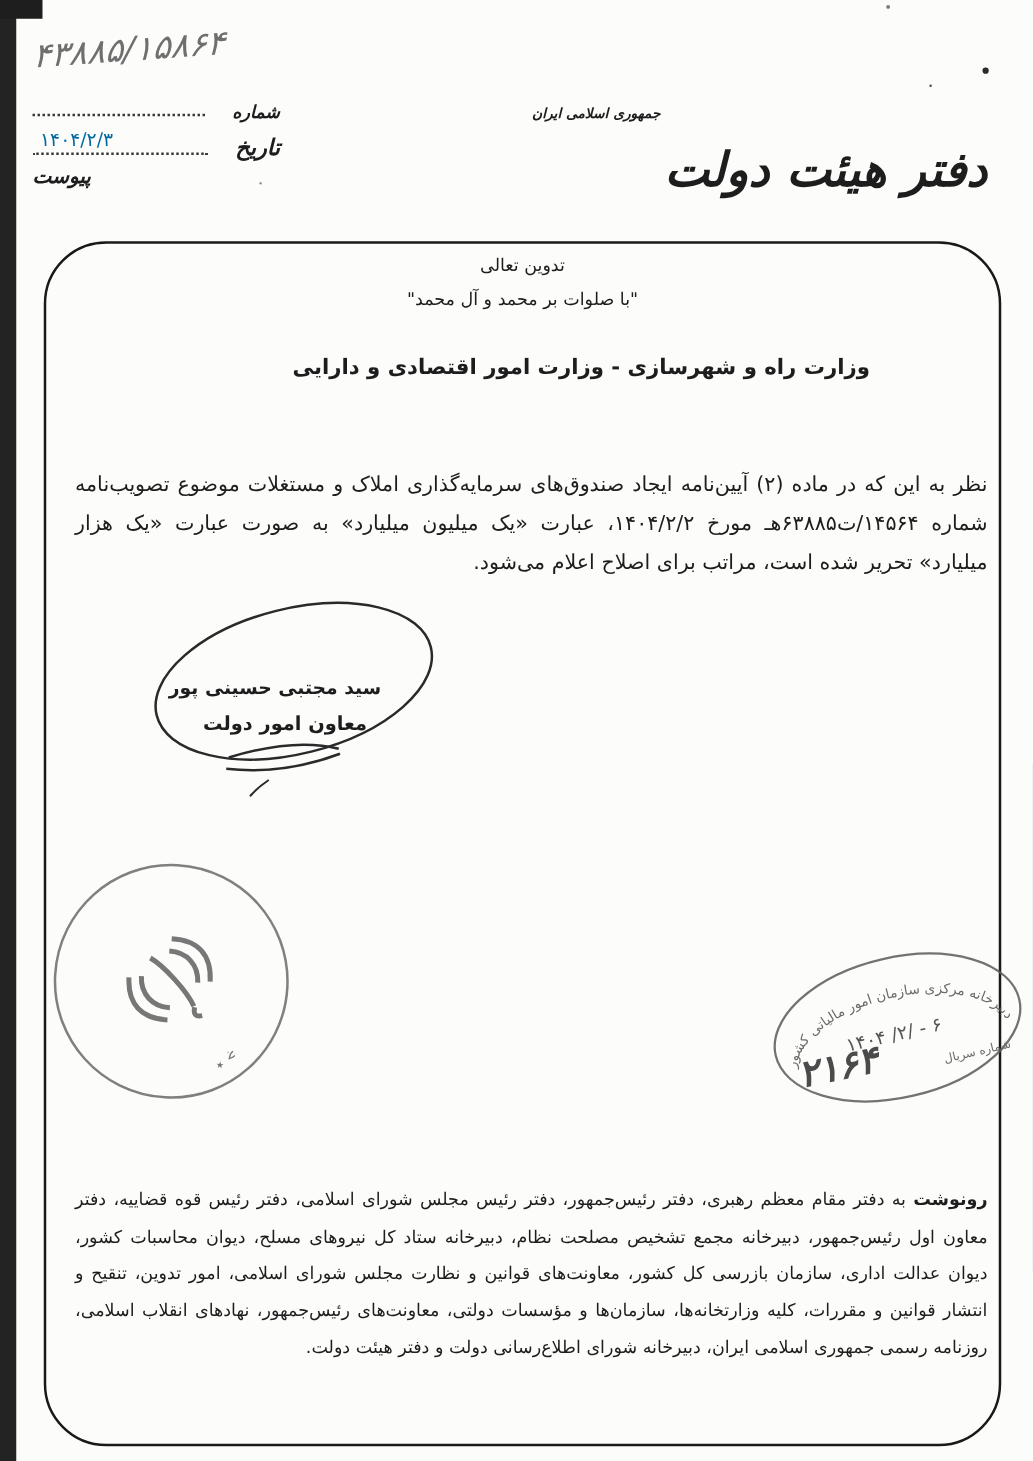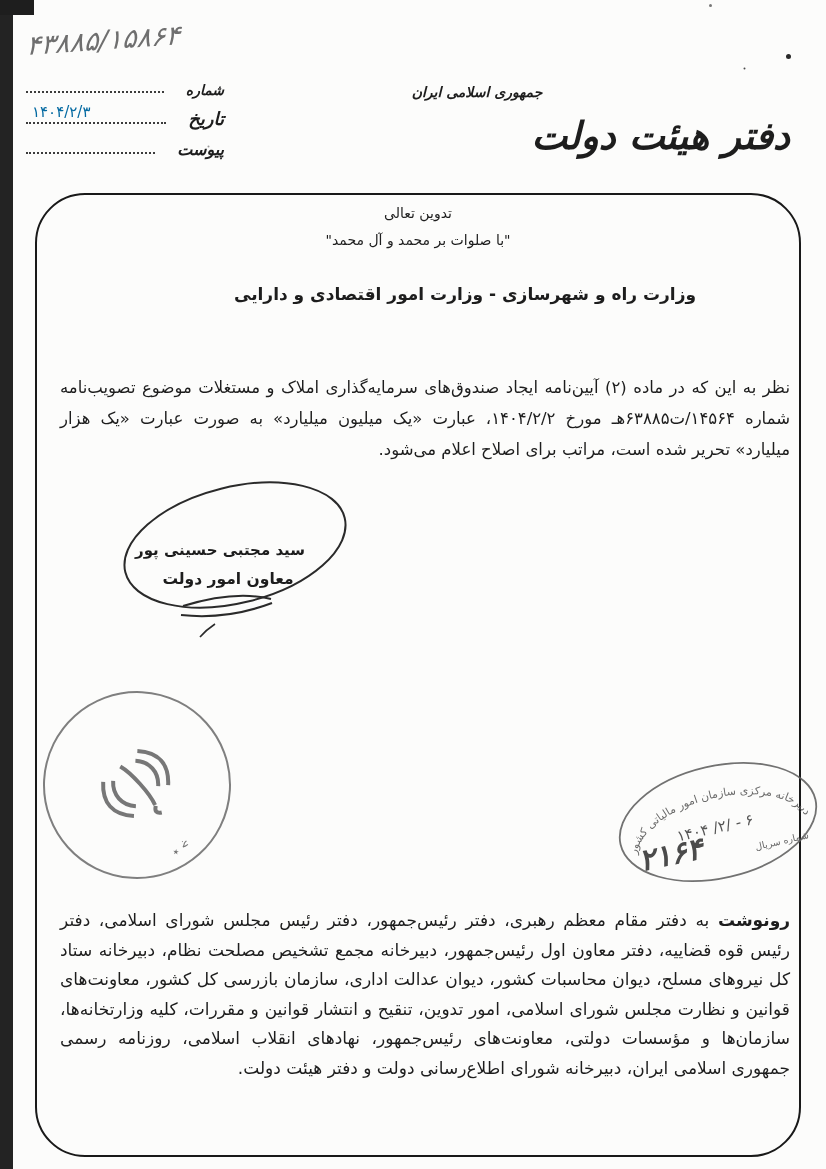--- a/index.html
+++ b/index.html
@@ -22,28 +22,28 @@
   
   .meta{position:absolute;left:26px;top:74px;width:198px;}
   .meta-row{display:flex;align-items:flex-end;gap:22px;}
   .meta-label{font-weight:bold;font-style:italic;white-space:nowrap;}
   .lbl-number{font-size:14px;}
   .lbl-date{font-size:18px;}
   .lbl-attach{font-size:16px;}
   .meta-dots{flex:1;border-bottom:2px dotted #3c3c3c;margin-bottom:5px;height:1px;}
   .meta-row.r1{height:24px;}
   .meta-row.r2{height:29px;margin-top:2px;}
-  .meta-row.r3{height:28px;margin-top:2px;}
+  .meta-row.r3{height:28px;margin-top:2px;flex-direction:column;}
   .typed-date{
     position:absolute;left:32px;top:103px;width:132px;font-size:15px;color:#0369a1;
     letter-spacing:1px;text-align:left;direction:rtl;
   }
   
   .center-org{position:absolute;left:386px;top:84px;width:182px;text-align:center;}
-  .center-org .l1{font-size:14px;font-weight:bold;font-style:italic;}
+  .center-org .l1{font-size:11px;font-weight:bold;font-style:italic;}
   .center-org .l2{font-size:23px;font-weight:bold;font-style:italic;margin-top:5px;}
   .office-title{
     position:absolute;right:36px;top:114px;width:240px;text-align:left;
     font-size:38px;font-weight:bold;font-style:italic;white-space:nowrap;
   }
   
   .letter-box{
     position:absolute;left:35px;top:193px;width:762px;height:960px;
     border:2px solid #191919;border-radius:50px;
   }
@@ -62,22 +62,22 @@
   .sig-title{position:absolute;left:143px;top:570px;width:170px;text-align:center;font-size:15.5px;font-weight:bold;}
   
   .round-stamp{position:absolute;left:36px;top:686px;width:202px;height:198px;}
   .oval-stamp{position:absolute;left:610px;top:742px;width:216px;height:160px;}
   .serial-hand{
     position:absolute;left:638px;top:832px;width:110px;font-size:30px;color:#4b4b4b;
     font-style:italic;font-weight:bold;letter-spacing:5px;transform:rotate(-12deg);direction:ltr;text-align:left;
   }
   
   .cc-par{
-    position:absolute;left:60px;top:906px;width:730px;
-    font-size:17px;line-height:29.5px;text-align:justify;
+    position:absolute;left:60px;top:946px;width:730px;
+    font-size:14px;line-height:29.5px;text-align:justify;
   }
   .cc-par b{font-weight:bold;}
   svg text{font-family:"DejaVu Sans",sans-serif;}
 </style>
 </head>
 <body>
 
 <div class="page">
 
   <div class="scan-edge-left"></div>

